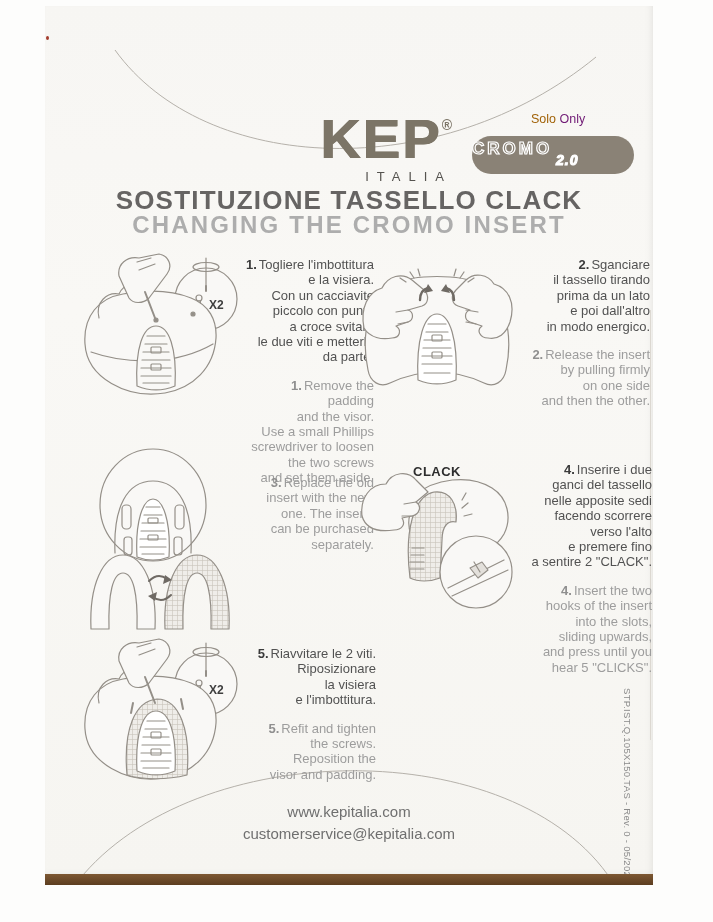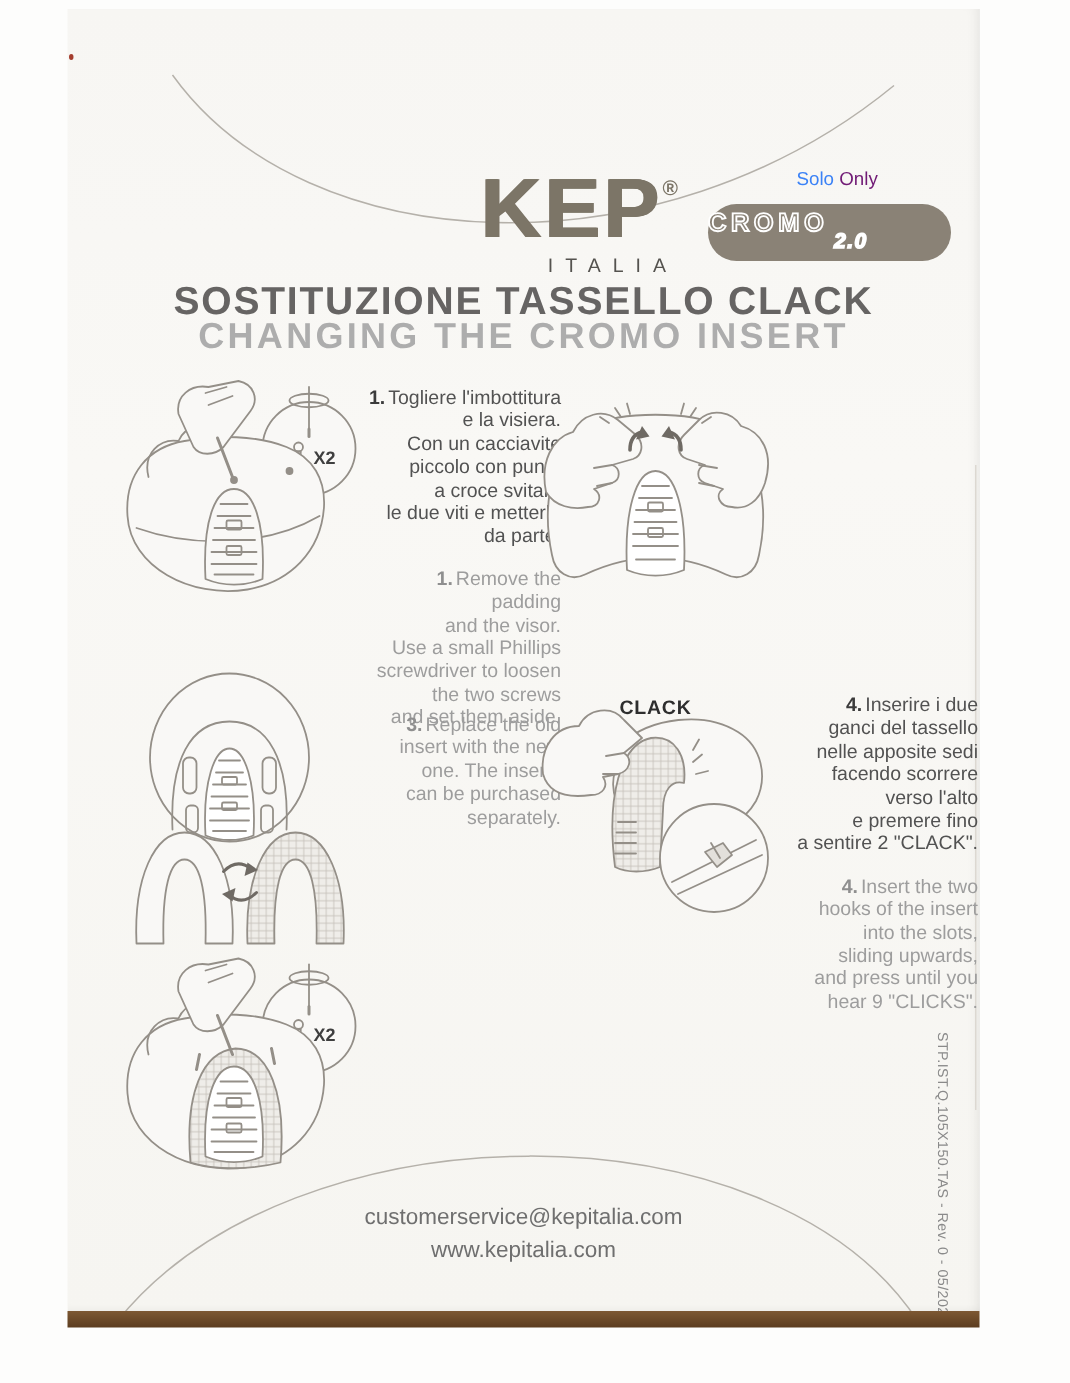--- a/index.html
+++ b/index.html
@@ -14,21 +14,21 @@
   .speck{position:absolute;left:46px;top:36px;width:3px;height:4px;border-radius:50%;background:#a43d2e;}
   .arcs{position:absolute;left:0;top:0;}
 
   
   .logo-block{position:absolute;left:252px;top:96px;width:200px;text-align:right;color:#7c7567;}
   .logo-word{font-size:56px;font-weight:bold;letter-spacing:2px;line-height:58px;
              text-shadow:.6px 0 currentColor,-.6px 0 currentColor;}
   .logo-reg{font-size:14px;font-weight:bold;vertical-align:28px;letter-spacing:0;text-shadow:none;}
   .logo-country{font-size:13px;letter-spacing:8px;padding-left:8px;color:#55534f;margin-top:1px;}
   .solo-only{position:absolute;left:531px;top:112px;font-size:12.5px;}
-  .solo{color:#3b82f6;margin-top:44px;} .only{color:#701a75;}
+  .solo{color:#a16207;margin-top:44px;} .only{color:#701a75;}
   .badge{position:absolute;left:472px;top:136px;width:162px;height:38px;border-radius:19px;
          background:#8a8276;}
   .badge .cromo{display:block;text-align:left;margin-top:3px;font-size:17px;font-weight:bold;
          letter-spacing:3px;color:#8a8276;-webkit-text-stroke:1.2px #fff;}
   .badge .ver{position:absolute;left:84px;top:16px;font-size:14px;font-weight:bold;font-style:italic;
          letter-spacing:1px;color:#ffffff;-webkit-text-stroke:1.1px #fff;}
 
   
   .title-block{position:absolute;left:45px;top:188px;width:608px;text-align:center;}
   .title-it{font-size:26px;line-height:25px;font-weight:bold;letter-spacing:1.2px;color:#666463;}
@@ -158,20 +158,31 @@
       <g>
         <path class="dark" d="M62,48 q0,-10 8,-12" stroke-width="2.4"></path>
         <path d="M70,32 l5,7 l-9,2 z" fill="#6f6a64" stroke="none"></path>
         <path class="dark" d="M96,48 q0,-10 -8,-12" stroke-width="2.4"></path>
         <path d="M88,32 l-5,7 l9,2 z" fill="#6f6a64" stroke="none"></path>
       </g>
       <path d="M56,26 l-4,-6 M62,24 l-2,-7 M48,30 l-6,-4 M102,26 l4,-6 M96,24 l2,-7 M110,30 l6,-4"></path>
     </g>
   </svg>
 
+  <div class="step-text" style="left:516px;top:257px;width:134px">
+    <p class="it"><b class="n">2.</b><span class="t">Sganciare
+il tassello tirando
+prima da un lato
+e poi dall'altro
+in modo energico.</span></p>
+    <p class="en"><b class="n">2.</b><span class="t">Release the insert
+by pulling firmly
+on one side
+and then the other.</span></p>
+  </div>
 
   <svg class="illu" style="left:85px;top:443px" width="150" height="192" viewBox="0 0 150 192">
     <defs>
       <pattern id="m3" width="5" height="5" patternUnits="userSpaceOnUse">
         <rect width="5" height="5" fill="#efede9"></rect>
         <path d="M0,2.5 h5 M2.5,0 v5" stroke="#c7c2bb" stroke-width="0.6"></path>
       </pattern>
     </defs>
     <g class="ln">
       <ellipse class="fillw" cx="68" cy="62" rx="53" ry="56"></ellipse>
@@ -237,21 +248,21 @@
 nelle apposite sedi
 facendo scorrere
 verso l'alto
 e premere fino
 a sentire 2 "CLACK".</span></p>
     <p class="en"><b class="n">4.</b><span class="t">Insert the two
 hooks of the insert
 into the slots,
 sliding upwards,
 and press until you
-hear 9 "CLICKS".</span></p>
+hear 5 "CLICKS".</span></p>
   </div>
 
   <svg class="illu" style="left:75px;top:637px" width="165" height="143" viewBox="0 0 165 143">
     <defs>
       <pattern id="m5" width="5" height="5" patternUnits="userSpaceOnUse">
         <rect width="5" height="5" fill="#efede9"></rect>
         <path d="M0,2.5 h5 M2.5,0 v5" stroke="#c7c2bb" stroke-width="0.6"></path>
       </pattern>
     </defs>
     <g class="ln">
@@ -279,22 +290,32 @@
       <g>
         <path class="fillw" d="M44,24 C42,12 52,4 64,6 L84,2 C94,4 98,14 92,22 L74,46 C68,52 58,52 54,46 Z"></path>
         <path d="M62,10 l14,-4 M64,18 l16,-6"></path>
       </g>
       <path d="M70,40 L80,66" stroke-width="2"></path>
       <path d="M58,66 l-2,10 M106,62 l2,10" stroke-width="2"></path>
     </g>
     <text class="x2" x="134" y="57">X2</text>
   </svg>
 
+  <div class="step-text" style="left:242px;top:646px;width:134px">
+    <p class="it"><b class="n">5.</b><span class="t">Riavvitare le 2 viti.
+Riposizionare
+la visiera
+e l'imbottitura.</span></p>
+    <p class="en"><b class="n">5.</b><span class="t">Refit and tighten
+the screws.
+Reposition the
+visor and padding.</span></p>
+  </div>
 
   <div class="footer">
+    <div>www.kepitalia.com</div>
     <div>customerservice@kepitalia.com</div>
-    <div>www.kepitalia.com</div>
   </div>
 
   <div class="side-note">STP.IST.Q.105X150.TAS - Rev. 0 - 05/2021</div>
 
   <div class="table-edge"></div>
 </div>
 
 </body></html>

